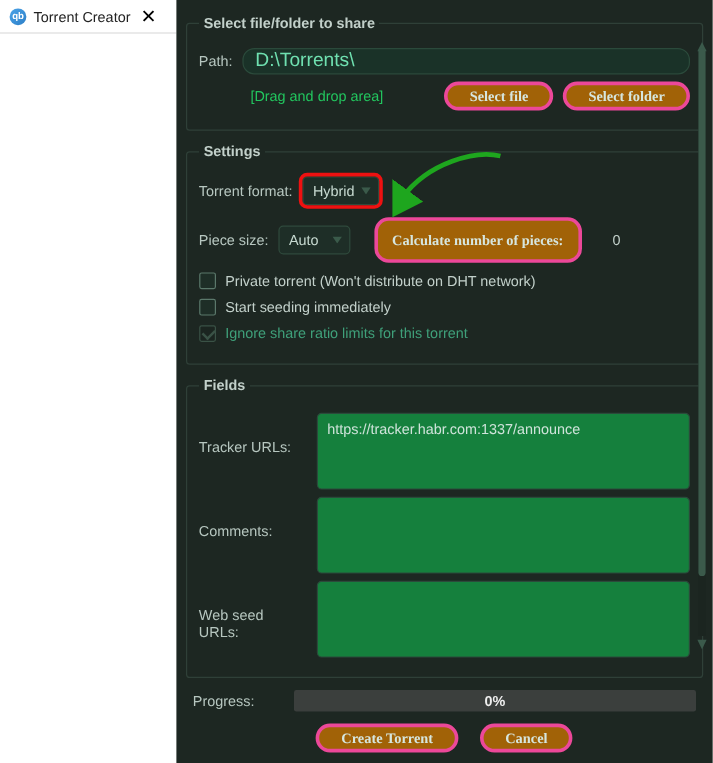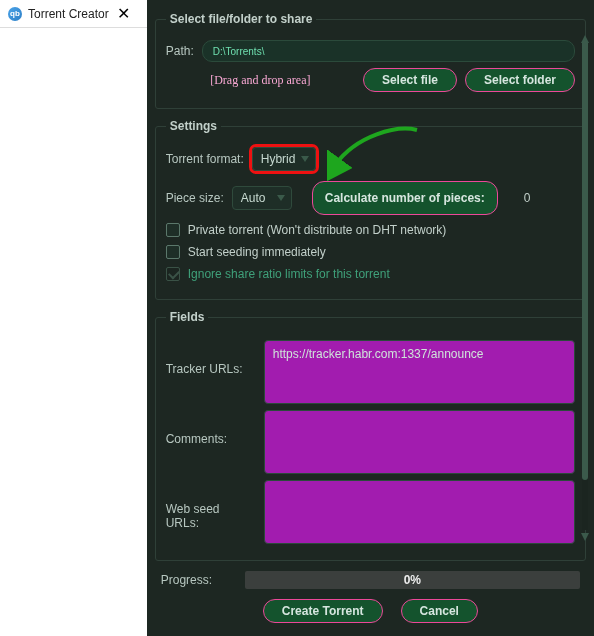--- a/index.html
+++ b/index.html
@@ -7,36 +7,36 @@
   .window { width: 594px; height: 636px; background: #fff; display: flex; flex-direction: row; }
   .titlebar { height: 28px; display: flex; align-items: center; padding: 0 8px; border-bottom: 1px solid #ddd; }
   .titlebar-icon { width: 14px; height: 14px; border-radius: 50%; background: linear-gradient(135deg,#4aa3e8,#2d7fc7); margin-right: 6px; display:flex;align-items:center;justify-content:center;color:#fff;font-size:8px;font-weight:bold;}
   .titlebar-title { flex: 1; font-size: 12px; color: #222; }
   .titlebar-close { width: 30px; text-align: center; font-size: 16px; color: #000; cursor: pointer; }
   .client { flex: 1; background: #1d2722; padding: 8px; position: relative; color: #c2d0ca; overflow:hidden;}
   fieldset { border: 1px solid #2f4038; border-radius: 3px; margin: 4px 0 10px 0; padding: 10px 10px 10px 10px; position: relative; }
   legend { padding: 0 4px; font-size: 12px; color: #c2d0ca; font-weight: bold; }
   .row { display: flex; align-items: center; gap: 8px; margin: 4px 0; }
   .label { color: #b7c7c0; }
-  .path-input { flex: 1; height: 22px; background: #1a3228; border: 1px solid #2b4a3b; border-radius: 10px; padding: 0 10px; color: #6fe0b0; font-size: 10px; }
-  .drag-area { height: 28px; display: flex; align-items: center; justify-content: center; color: #f9a8d4; flex:1;font-family:Liberation Serif, serif; }
-  .pill { height: 24px; padding: 0 18px; border-radius: 12px; background: #14532d; border: 1px solid #ec4899; color: #d6e6df; font-weight: bold; display: inline-flex; align-items: center; cursor: pointer; font-size:12px;}
+  .path-input { flex: 1; height: 22px; background: #1a3228; border: 1px solid #2b4a3b; border-radius: 10px; padding: 0 10px; color: #6fe0b0; font-size: 16px; }
+  .drag-area { height: 28px; display: flex; align-items: center; justify-content: center; color: #22c55e; flex:1; }
+  .pill { height: 24px; padding: 0 18px; border-radius: 12px; background: #a16207; border: 3px solid #ec4899; color: #d6e6df; font-weight: bold; display: inline-flex; align-items: center; cursor: pointer; font-size:12px;font-family:Liberation Serif, serif;}
   .pill.small { font-weight: normal; padding: 16px 12px; }
   .select { height: 24px; background: #1e2e27; border: 1px solid #2f4a3c; border-radius: 4px; padding: 0 20px 0 8px; color: #c7dad1; position: relative; display:inline-flex; align-items:center; min-width:60px;}
   .select .caret { position:absolute; right:6px; top:50%; transform:translateY(-50%); }
   .caret svg{display:block;}
   .highlight { outline: 3px solid #e11; outline-offset: 0px; }
   .checkbox-row { display: flex; align-items: center; gap: 8px; margin: 8px 0; }
   .cb { width: 14px; height: 14px; border: 1px solid #5b786b; border-radius: 2px; background: #1e2e27; }
   .cb.disabled { border-color: #3a5246; background:#1b2520;}
   .cb.disabled::after{content:"";display:block;width:8px;height:5px;border-left:2px solid #3a5246;border-bottom:2px solid #3a5246;transform:rotate(-45deg);margin:2px 0 0 2px;}
   .muted { color: #3fa07a; }
   .field-row { display:flex; align-items:flex-start; gap:8px; margin:6px 0;}
   .field-label { width: 90px; color:#b7c7c0; padding-top: 22px;}
-  .ta { flex:1; height: 64px; background:#a21caf; border:1px solid #2b4a3b; border-radius:4px; color:#cfe3da; padding:6px 8px; font-size:12px; resize:none; font-family:inherit;}
+  .ta { flex:1; height: 64px; background:#15803d; border:1px solid #2b4a3b; border-radius:4px; color:#cfe3da; padding:6px 8px; font-size:12px; resize:none; font-family:inherit;}
   .progress-row { display:flex; align-items:center; gap:24px; margin: 6px 6px 10px 6px;}
   .progress-label{ color:#b7c7c0; width:60px;}
   .progress-bar { flex:1; height:18px; border-radius:2px; background:#3b3f3d; position:relative; display:flex;align-items:center;justify-content:center;color:#eee; font-weight:bold;}
   .footer-btns{ display:flex; justify-content:center; gap:18px; margin-top:4px;}
   .vscroll { position:absolute; top:40px; right:6px; width:6px; height:490px; background:#1b2520; }
   .vscroll .thumb{ position:absolute; top:0; width:6px; height:440px; background:#3b5a4b; border-radius:3px;}
   .vscroll .arrow{position:absolute;left:-1px;width:8px;height:8px;}
   .vscroll .arrow.top{top:-8px;}
   .vscroll .arrow.bot{bottom:-8px;}
   .arrow-green{ position:absolute; left:180px; top:125px; pointer-events:none; }

